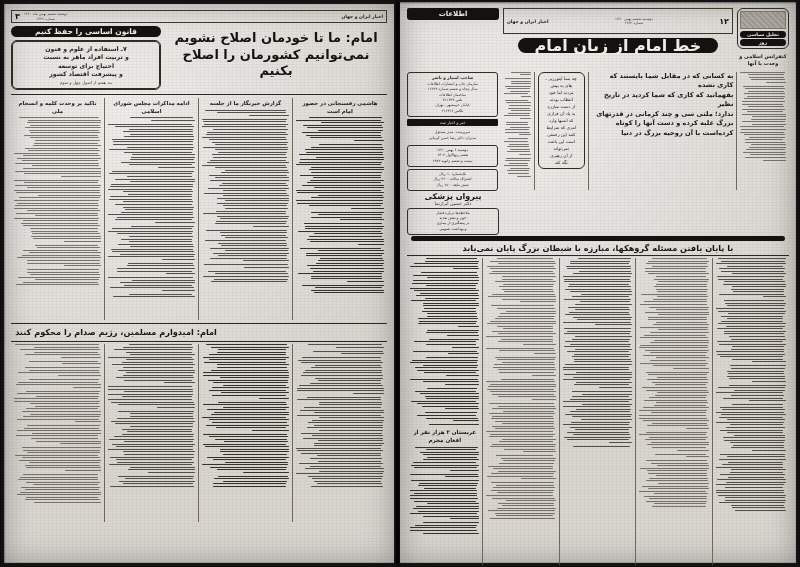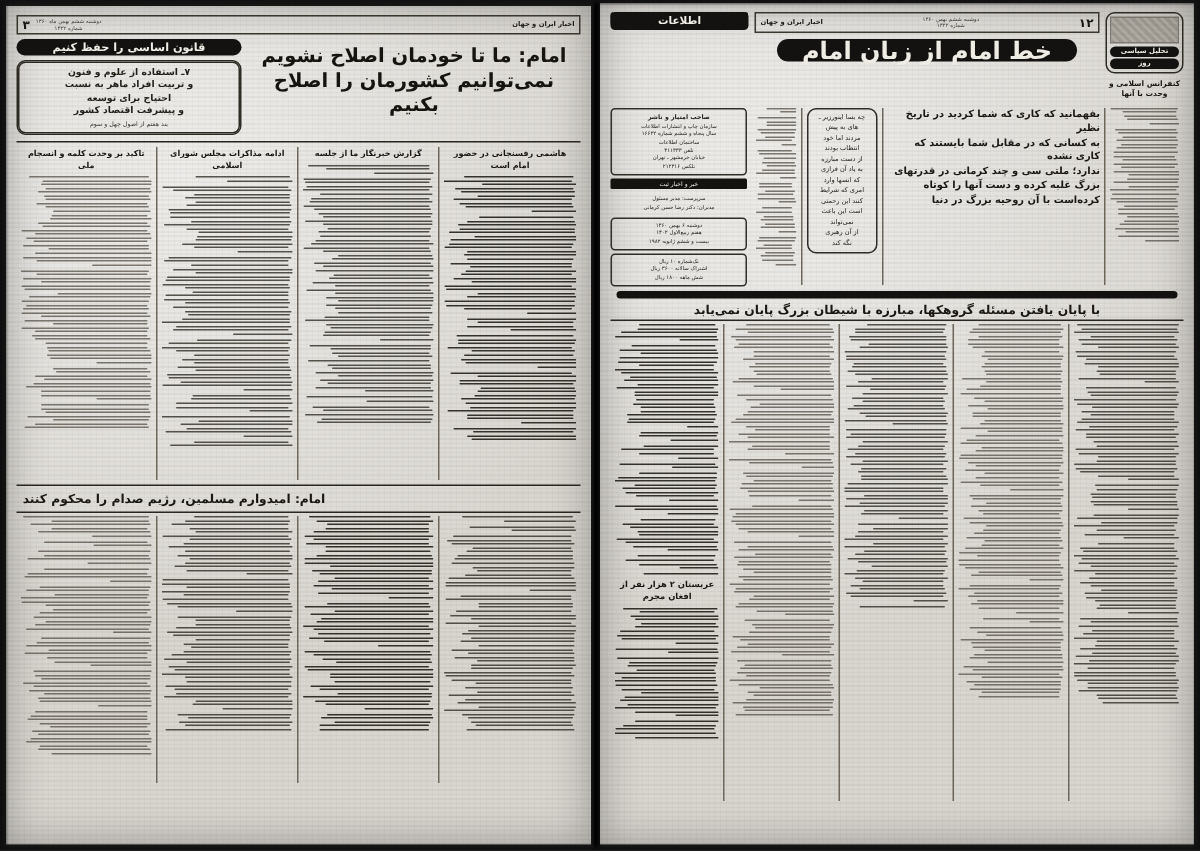--- a/index.html
+++ b/index.html
@@ -725,21 +725,21 @@
           <div class="boxframe" style="padding:2px 2px;">
             <div class="blob" style="height:16px;margin-bottom:2px"></div>
             <div class="plate sm" style="font-size:4.6px;height:7px">تحلیل سیاسی</div>
             <div class="plate sm" style="font-size:4.6px;height:7px;margin-top:1px">روز</div>
           </div>
           <div style="height:2px"></div>
           <div class="colhead" style="font-size:5px">کنفرانس اسلامی و وحدت با آنها</div>
         </div>
 
         <div style="flex:1;">
-          <div class="folio" style="height:14px">
+          <div class="folio" style="height:26px">
             <span class="pno">۱۲</span>
             <span style="flex:1"></span>
             <span class="dt">
               <span style="display:block">دوشنبه ششم بهمن ۱۳۶۰</span>
               <span style="display:block">شماره ۱۳۲۲</span>
             </span>
             <span style="flex:1"></span>
             <span class="brand">اخبار ایران و جهان</span>
           </div>
           <div style="height:4px"></div>
@@ -791,22 +791,22 @@
               <i style="width:86%;margin-right:1px"></i>
               <i style="width:95%;margin-right:0px"></i>
               <i style="width:77%;margin-right:1px"></i>
               <i style="width:91%;margin-right:0px"></i>
               <i style="width:50%;margin-bottom:3px"></i>
             </div>
         </div>
 
         <div class="col" style="width:150px;border-right:1px solid #6d675c;">
           <div class="subhead" style="font-size:6.6px;text-align:right;line-height:1.45;">
+            <span style="display:block">به کسانی که در مقابل شما بایستند که کاری نشده</span>
             <span style="display:block">بفهمانید که کاری که شما کردید در تاریخ نظیر</span>
-            <span style="display:block">به کسانی که در مقابل شما بایستند که کاری نشده</span>
             <span style="display:block">ندارد؛ ملتی سی و چند کرمانی در قدرتهای</span>
             <span style="display:block">بزرگ غلبه کرده و دست آنها را کوتاه</span>
             <span style="display:block">کرده‌است با آن روحیه بزرگ در دنیا</span>
           </div>
         </div>
 
         <div class="col" style="width:54px;border-right:1px solid #6d675c;">
           <div class="boxframe" style="padding:2px 3px;">
             <div style="font-size:4.4px;line-height:1.6;color:#201e18;text-align:center;">
               <span style="display:block">چه بسا اینورزیر ـ</span>
@@ -897,20 +897,34 @@
           <div class="infobox">
             <div>تک‌شماره ۱۰ ریال</div>
             <div>اشتراک سالانه ۳۶۰۰ ریال</div>
             <div>شش ماهه ۱۸۰۰ ریال</div>
           </div>
         </div>
       </div>
 
       <div style="height:2px"></div>
 
+      <div style="display:flex;gap:0;height:42px;">
+        <div style="flex:1;"></div>
+        <div style="width:92px;padding-right:3px;">
+          <div class="sig">پیروان پزشکی</div>
+          <div class="sig-sub">دکتر حسین ابرازنما</div>
+          <div style="height:2px"></div>
+          <div class="infobox" style="border:1px solid #312e27;font-size:3.6px;">
+            <div>ملاحظه‌ها درباره فشار</div>
+            <div>خون و نقش تغذیه</div>
+            <div>در پیشگیری از بیماری</div>
+            <div>و بهداشت عمومی</div>
+          </div>
+        </div>
+      </div>
 
       <div style="height:2px"></div>
       <div class="plate" style="height:5px;border-radius:3px;margin:0 4px;"></div>
       <div style="height:2px"></div>
       <div class="subhead">با پایان یافتن مسئله گروهکها، مبارزه با شیطان بزرگ پایان نمی‌یابد</div>
       <div style="height:2px"></div>
       <div class="hrule rule"></div>
       <div style="height:2px"></div>
 
       <div class="cols" style="height:318px;">

